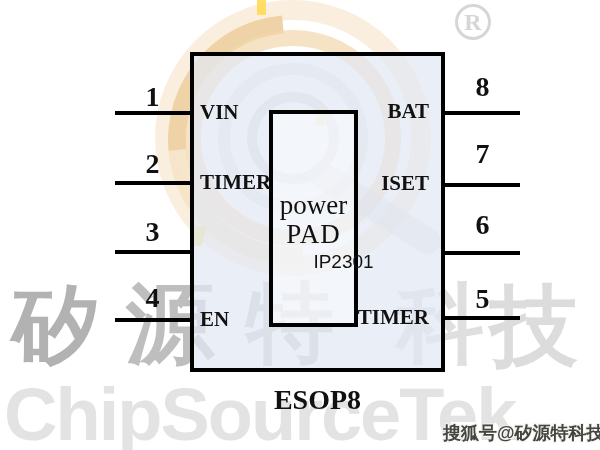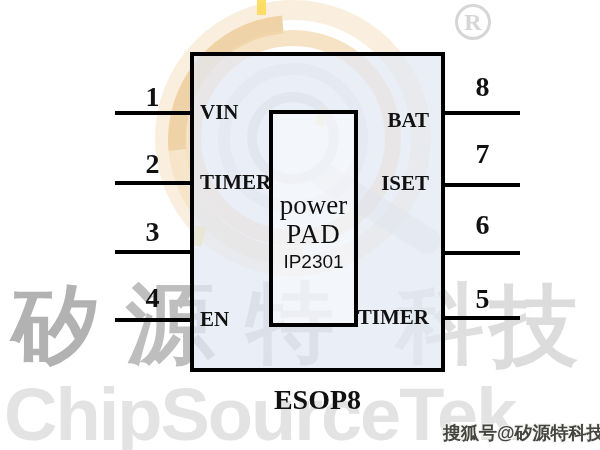--- a/index.html
+++ b/index.html
@@ -35,37 +35,37 @@
   .wm-latin { position:absolute; left:4px; top:372px; font:bold 74px "Liberation Sans", sans-serif;
               color:#e3e3e3; letter-spacing:-2px; white-space:nowrap; }
   
   .chip { position:absolute; left:190px; top:52px; width:255px; height:320px;
           border:4px solid #000; background:rgba(226,231,243,.72); z-index:3; }
   .pad  { position:absolute; left:269px; top:110px; width:89px; height:217px;
           border:4px solid #000; background:rgba(255,255,255,.45); z-index:4; }
   .padtxt { position:absolute; z-index:5; width:89px; left:269px; text-align:center; }
   .pt1 { top:190px; font-size:27px; }
   .pt2 { top:219px; font-size:27px; letter-spacing:1px; }
-  .pt3 { top:251px; font-size:19px; font-family:"Liberation Sans", sans-serif; }
+  .pt3 { top:251px; font-size:19px; font-family:"Liberation Sans", sans-serif;margin-left:30px; }
   
   .pline { position:absolute; height:4px; background:#000; z-index:5; }
   .pl { left:115px; width:75px; } .pr { left:445px; width:75px; }
   .pl0{top:111px}.pl1{top:181px}.pl2{top:250px}.pl3{top:318px}
   .pr0{top:111px}.pr1{top:183px}.pr2{top:251px}.pr3{top:316px}
   
   .pnum { position:absolute; width:75px; text-align:center; font-size:28px; font-weight:bold;
           line-height:34px; z-index:5; }
   .nl { left:115px; } .nr { left:445px; }
   .nl0{top:80px}.nl1{top:147px}.nl2{top:215px}.nl3{top:281px}
   .nr0{top:70px}.nr1{top:137px}.nr2{top:208px}.nr3{top:282px}
   
   .plab { position:absolute; font-size:21px; font-weight:bold; z-index:5; white-space:nowrap; }
   .ll { left:200px; } .lr { width:137px; left:300px; text-align:right; padding-right:8px; }
   .ll0{top:100px}.ll1{top:170px}.ll2{top:239px; letter-spacing:-1px;}.ll3{top:307px}
-  .lr0{top:108px}.lr1{top:171px}.lr2{top:239px}.lr3{top:305px}
+  .lr0{top:99px}.lr1{top:171px}.lr2{top:239px}.lr3{top:305px}
   .pkg { position:absolute; left:190px; top:384px; width:255px; text-align:center;
          font-size:28px; font-weight:bold; z-index:5; }
   .credit { position:absolute; left:443px; top:421px; font:bold 18px "Liberation Sans", sans-serif;
             color:#45453f; z-index:6; white-space:nowrap;
             text-shadow:1px 1px 0 #fafafa, -1px -1px 0 #eee, 1px -1px 0 #f2f2f2, -1px 1px 0 #f2f2f2; }
 </style>
 </head>
 <body>
 
 <div id="stage">

